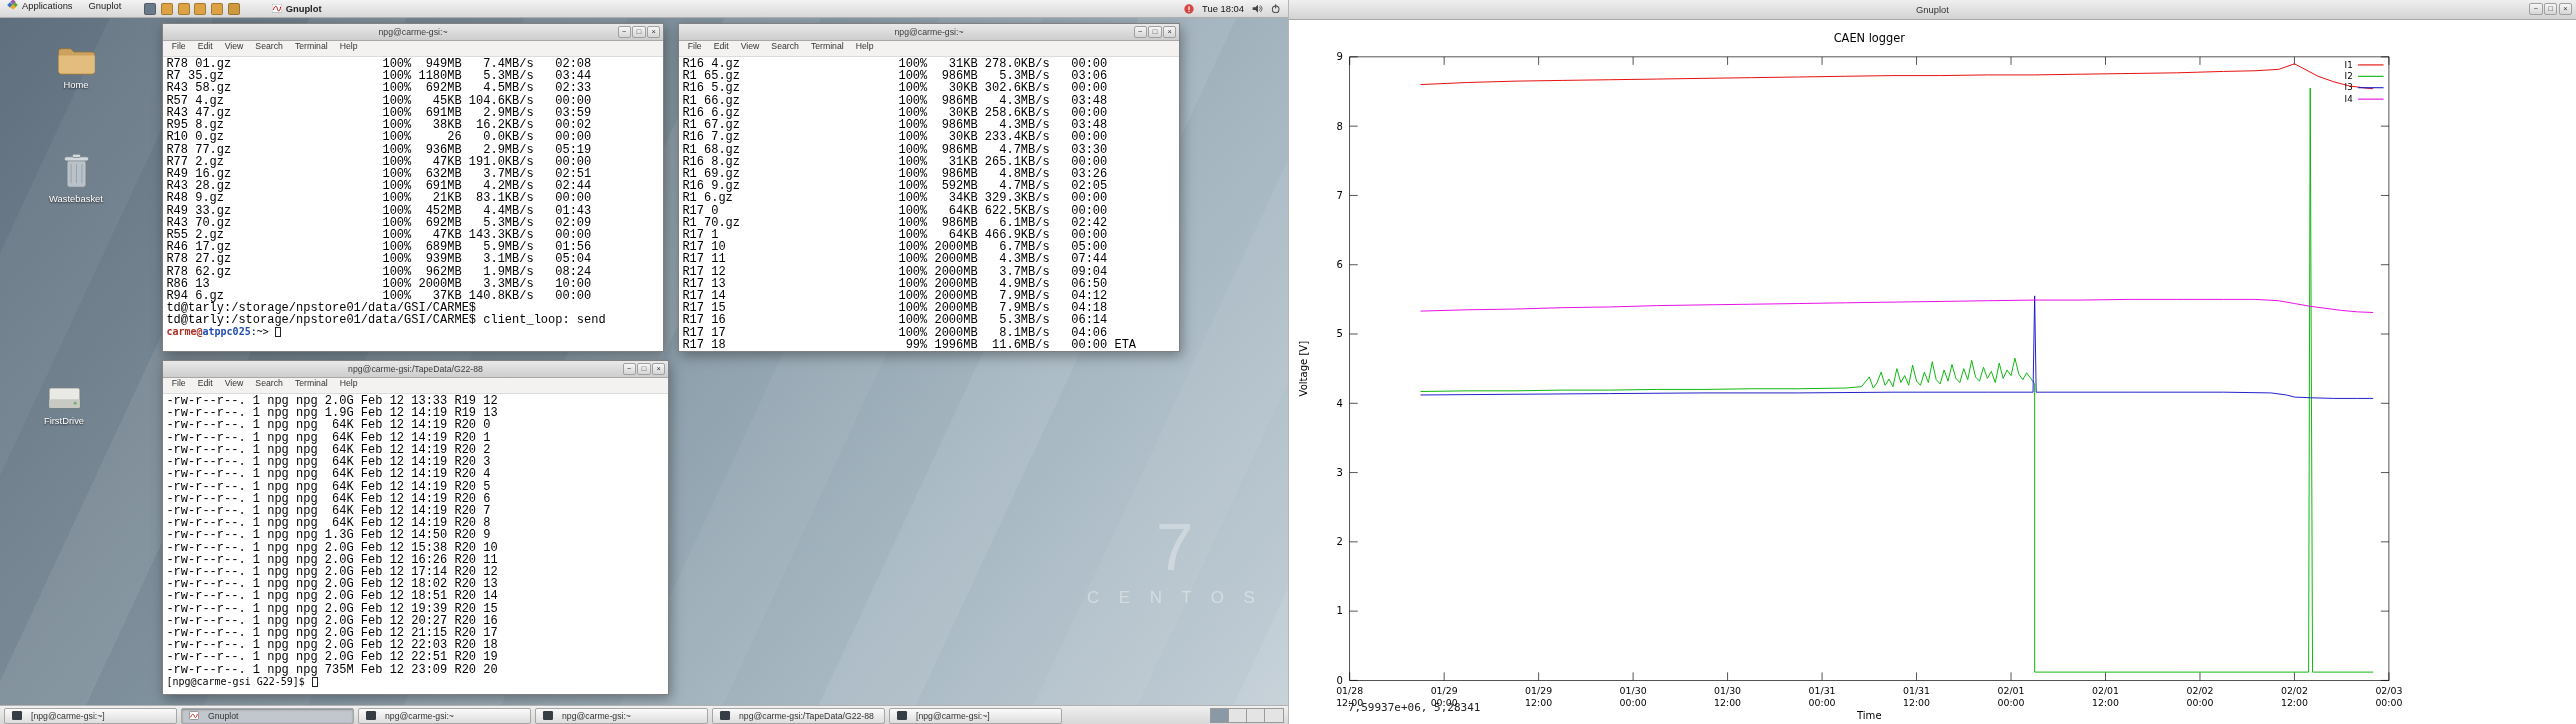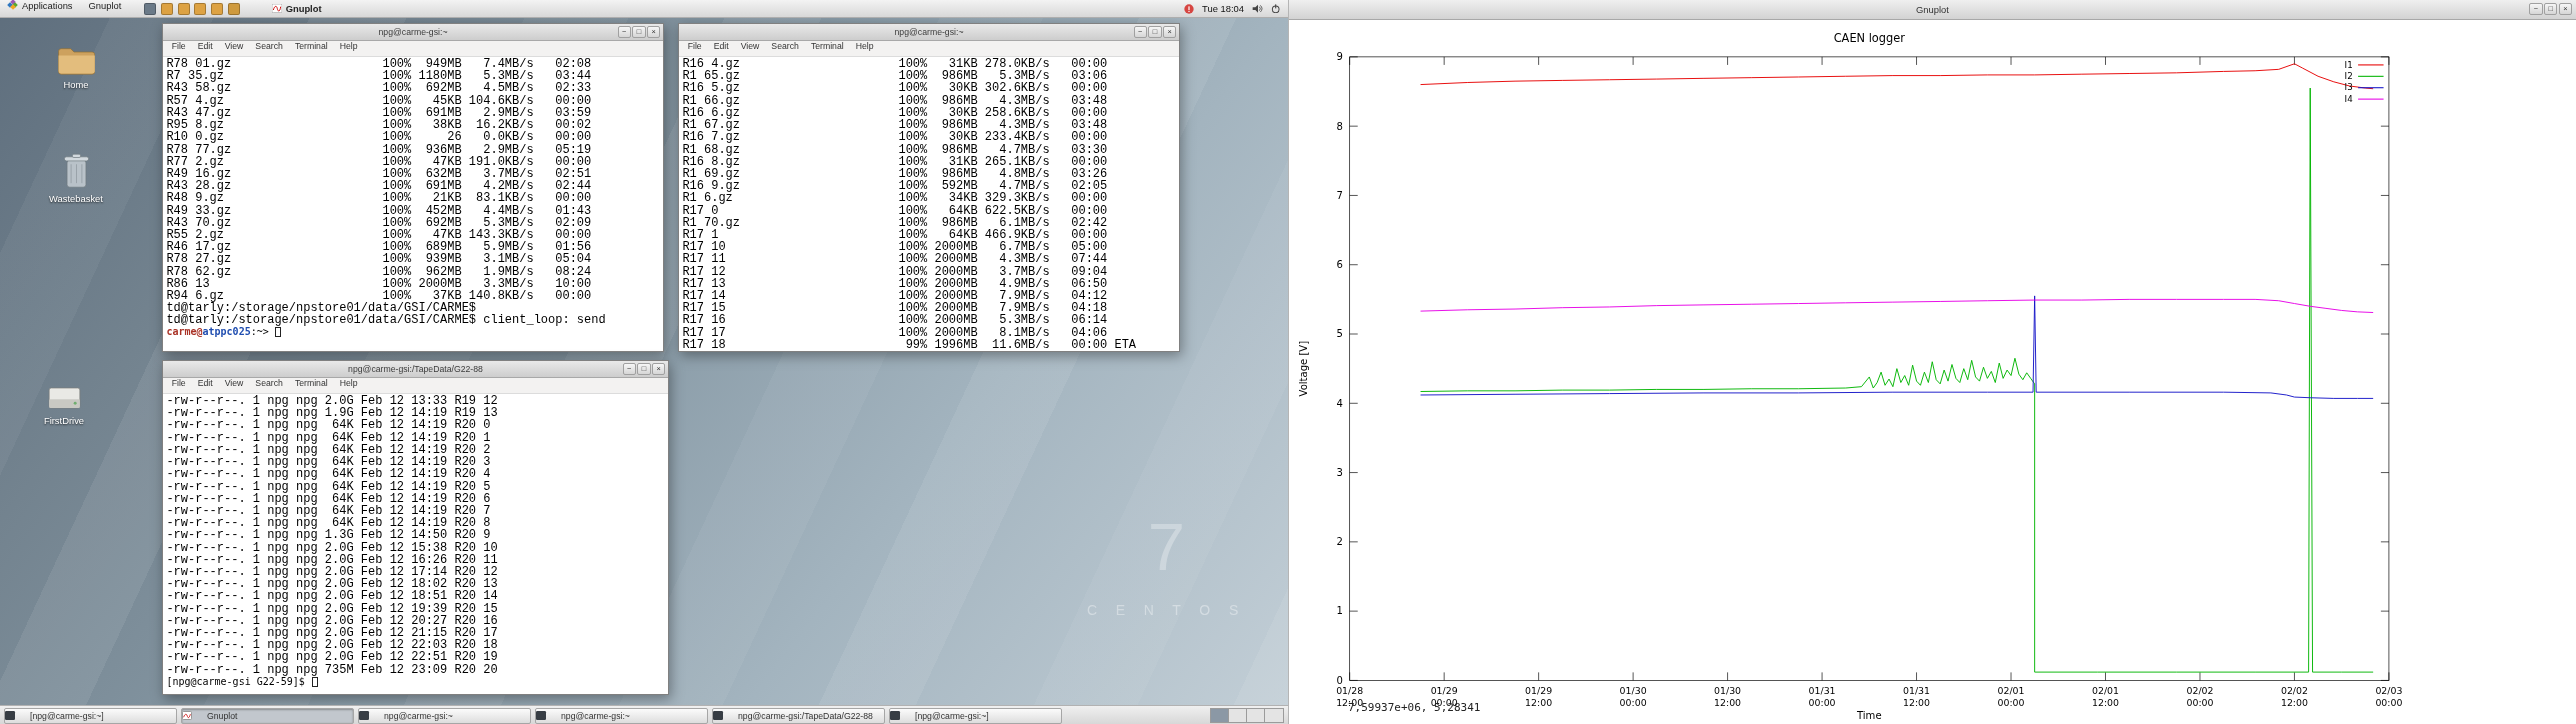--- a/index.html
+++ b/index.html
@@ -6,21 +6,21 @@
   html,body{width:2576px;height:725px;overflow:hidden;font-family:"Liberation Sans",sans-serif}
   #screen{position:relative;width:2576px;height:725px;background:#ffffff}
 
   
   #left-monitor{position:absolute;left:0;top:0;width:1288px;height:725px;overflow:hidden;
     background:linear-gradient(128deg,#5e6e7d 0%,#73838f 22%,#8698a4 45%,#a3b4bf 70%,#c3cfd7 100%)}
   #wallpaper-streaks{position:absolute;inset:0;pointer-events:none;
     background:repeating-linear-gradient(115deg,rgba(255,255,255,0) 0 107px,rgba(255,255,255,.05) 107px 201px,rgba(255,255,255,0) 201px 288px,rgba(255,255,255,.08) 288px 376px)}
   #watermark{position:absolute;left:1087px;top:510px;color:#fff;text-align:center;pointer-events:none}
   #watermark .num{font-size:67px;font-weight:200;color:rgba(255,255,255,.30);line-height:74px}
-  #watermark .txt{font-size:14px;letter-spacing:7.4px;color:rgba(255,255,255,.38);margin-top:18px}
+  #watermark .txt{font-size:17px;letter-spacing:7.4px;color:rgba(255,255,255,.38);margin-top:4px}
 
   
   #top-panel{position:absolute;left:0;top:0;width:1288px;height:18px;z-index:80;
     background:linear-gradient(#f3f3f3,#d8d8d8);border-bottom:0.7px solid #aeaeae;
     display:flex;align-items:center;font-size:9.4px;color:#222}
   .panel-menu{height:100%;display:flex;align-items:flex-start;gap:4px;padding:0 8px;cursor:default}
   .mini-logo{width:10px;height:10px;position:relative;flex:0 0 auto}
   .mini-logo i{position:absolute;width:4px;height:4px;transform:rotate(45deg)}
   #launchers{display:flex;gap:4.7px;margin-left:14.8px}
   .launcher{width:12px;height:12px;border-radius:2px;border:0.7px solid rgba(0,0,0,.25)}
@@ -53,22 +53,22 @@
 
   #terminal1{left:162px;top:23px;width:502px;height:329px}
   #terminal2{left:678px;top:23px;width:502px;height:329px}
   #terminal3{left:162px;top:360px;width:507px;height:335px;z-index:5}
 
   
   #taskbar{position:absolute;left:0;bottom:0;width:1288px;height:20px;z-index:90;
     background:linear-gradient(#f0f0f0,#d6d6d6);border-top:0.7px solid #b2b2b2;
     display:flex;align-items:center;padding:0 4px;gap:4px}
   .task-btn{width:173px;height:16px;border:0.7px solid #a6a6a6;border-radius:2px;
-    background:linear-gradient(#fbfbfb,#dddddd);display:flex;align-items:center;gap:15px;
-    padding:0 0;font-size:8.7px;color:#333;overflow:hidden;white-space:nowrap}
+    background:linear-gradient(#fbfbfb,#dddddd);display:flex;align-items:center;gap:9px;
+    padding:0 7px;font-size:8.7px;color:#333;overflow:hidden;white-space:nowrap}
   .task-btn.active{background:#c2c7cd;box-shadow:inset 0 0.7px 2px rgba(0,0,0,.35)}
   .tb-ico{width:10px;height:8.7px;background:#373d44;border-radius:1.3px;flex:0 0 auto}
   .tb-ico.gnu{background:#fff;border:0.7px solid #999;display:flex;align-items:center;justify-content:center}
   #workspace-switcher{margin-left:auto;display:flex;border:0.7px solid #9b9b9b;height:14.8px}
   .ws-cell{width:18px;height:100%;background:#e4e4e4;border-right:0.7px solid #9b9b9b}
   .ws-cell:last-child{border-right:none}
   .ws-cell.current{background:#8b98a5}
 
   
   #gnuplot-window{position:absolute;left:1288px;top:0;width:1288px;height:725px;background:#fff;border-left:0.7px solid #b5b5b5}

